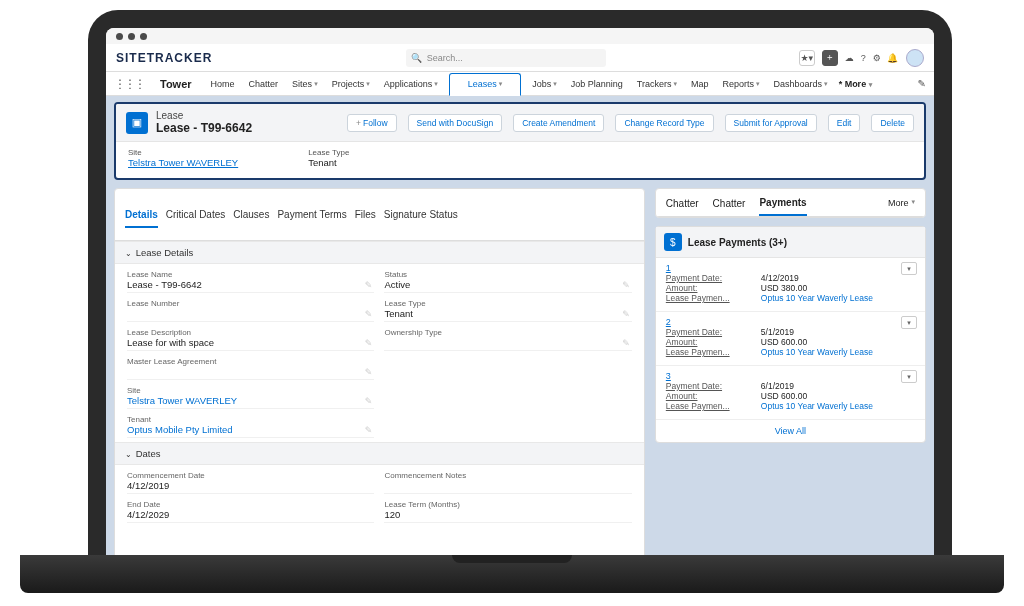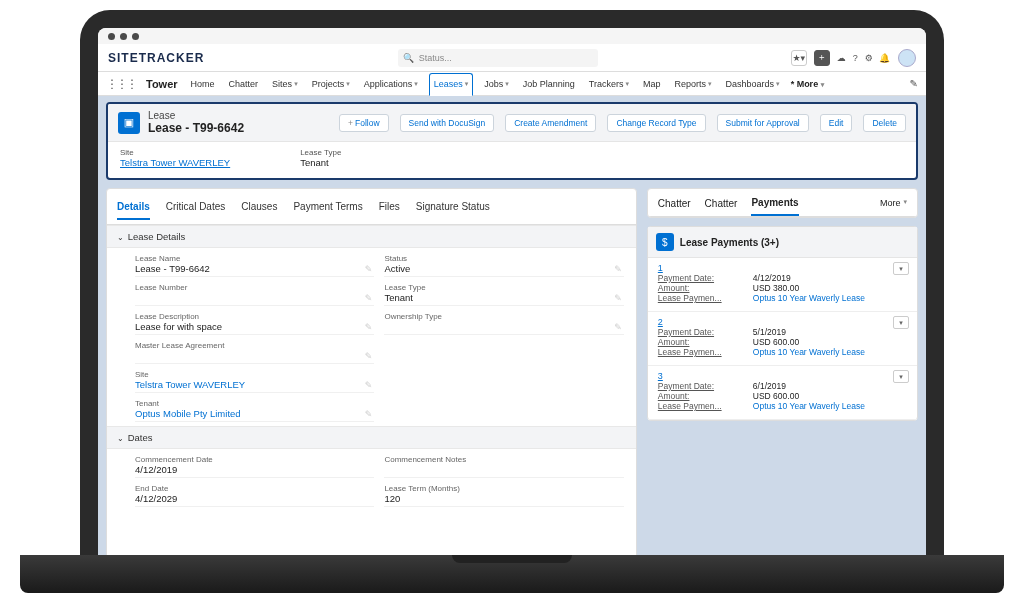--- a/index.html
+++ b/index.html
@@ -1,61 +1,61 @@
 <!DOCTYPE html>
 <html><head>
 <meta charset="utf-8">
 <style>
   * { box-sizing: border-box; margin: 0; padding: 0; font-family: Arial, Helvetica, sans-serif; }
   body { background: #fff; width: 1024px; height: 606px; overflow: hidden; }
   .laptop-frame { width: 1024px; height: 606px; background: #fff; position: relative; }
-  .laptop-outer { position: absolute; left: 80px; top: 10px; width: 864px; height: 560px; background: #2a2a2a; border-radius: 30px 30px 0 0; padding: 18px 18px 0 18px; }
+  .laptop-outer { position: absolute; left: 88px; top: 10px; width: 864px; height: 560px; background: #2a2a2a; border-radius: 30px 30px 0 0; padding: 18px 18px 0 18px; }
   .laptop-base { position: absolute; left: 20px; top: 555px; width: 984px; height: 38px; background: linear-gradient(#3a3a3a,#1a1a1a); border-radius: 0 0 8px 8px; }
   .laptop-base::before { content:""; position:absolute; left:50%; transform:translateX(-50%); top:0; width:120px; height:8px; background:#222; border-radius:0 0 10px 10px;}
   .screen { width: 100%; height: 100%; background: #fff; border-radius: 8px 8px 0 0; overflow: hidden; display: flex; flex-direction: column; font-size: 9px; color: #222; }
   .mac-bar { height: 16px; background: #f5f5f5; display: flex; align-items: center; padding-left: 10px; gap: 5px; }
   .mac-dot { width: 7px; height: 7px; border-radius: 50%; background: #4a4a4a; }
   .topbar { height: 28px; background: #fff; border-bottom: 1px solid #ddd; display: flex; align-items: center; padding: 0 10px; }
   .logo { font-weight: 800; font-size: 12px; letter-spacing: 1px; color: #1a2b4c; }
   .search-wrap { flex: 1; display: flex; justify-content: center; }
   .search-box { width: 200px; height: 18px; background: #f4f4f4; border-radius: 3px; display: flex; align-items: center; padding: 0 6px; color: #888; gap: 4px; }
   .top-icons { display: flex; align-items: center; gap: 7px; color: #555; }
   .top-icons .ibox { width: 16px; height: 16px; border: 1px solid #ccc; border-radius: 3px; display: flex; align-items: center; justify-content: center; font-size: 9px; }
   .avatar { width: 18px; height: 18px; border-radius: 50%; background: #cde3f5; border: 1px solid #aac; }
   .navbar { height: 24px; background: #fff; border-bottom: 1px solid #ddd; display: flex; align-items: center; padding: 0 8px; gap: 8px; }
   .app-switcher { font-size: 12px; letter-spacing: -2px; color: #555; }
-  .app-name { font-weight: 700; font-size: 11px; margin: 0 2px; }
+  .app-name { font-weight: 700; font-size: 11px; margin: 0 8px; }
   .nav-item { font-size: 9px; color: #333; display: flex; align-items: center; gap: 2px; padding: 0 3px; height: 100%; }
-  .nav-item.active { background: #fff; border: 1px solid #0070d2; border-bottom: 1px solid #fff; border-radius: 3px 3px 0 0; color: #0070d2; margin-bottom:-1px; padding:2px 4px;}
+  .nav-item.active { background: #fff; border: 1px solid #0070d2; border-bottom: 1px solid #fff; border-radius: 3px 3px 0 0; color: #0070d2; margin-bottom:-1px; padding:2px 18px;}
   .chev { font-size: 7px; color: #888; }
   .nav-spacer { flex: 1; }
   .nav-more { font-size: 9px; font-weight: 700; }
   .pencil { font-size: 10px; color: #555; }
   .page-body { flex: 1; background: #cdd9e8; padding: 6px 8px; overflow: hidden; display: flex; flex-direction: column; }
   .record-header { background: #fff; border: 2px solid #1a3a6b; border-radius: 4px; overflow: hidden; }
   .rh-top { background: #f3f4f6; padding: 6px 10px; display: flex; align-items: center; gap: 8px; border-bottom: 1px solid #e5e5e5;}
   .rh-icon { width: 22px; height: 22px; background: #0070d2; border-radius: 3px; display:flex;align-items:center;justify-content:center;color:#fff;font-size:11px;}
   .rh-title-wrap small { font-size: 10px; color: #444; display:block;}
   .rh-title { font-weight: 700; font-size: 12px; }
   .rh-actions { margin-left: auto; display: flex; gap: 11px; }
   .rh-btn { border: 1px solid #ccd4dc; background: #fff; border-radius: 3px; padding: 3px 8px; font-size: 8.5px; color: #0070d2; }
   .rh-btn .plus { color:#888; margin-right:2px;}
   .rh-fields { padding: 6px 12px 10px; display: flex; gap: 70px; }
   .rh-field small { display:block; font-size: 8px; color: #555;}
   .rh-field .link { color: #0070d2; font-size: 9.5px; text-decoration: underline;}
   .rh-field .val { font-size: 9.5px; }
   .cols { display: flex; gap: 10px; margin-top: 8px; flex:1; min-height:0;}
   .left-panel { flex: 1.95; background: #fff; border: 1px solid #ddd; border-radius: 4px; display:flex; flex-direction:column; overflow:hidden;}
   .right-panel { flex: 1; display:flex; flex-direction:column; gap:8px;}
-  .tabs { display: flex; border-bottom: 1px solid #ddd; padding: 4px 10px; gap: 16px; }
+  .tabs { display: flex; border-bottom: 1px solid #ddd; padding: 12px 10px; gap: 8px; }
   .tab { padding: 8px 0 6px; font-size: 10px; color: #333; }
   .tab.active { color: #0070d2; border-bottom: 2px solid #0070d2; font-weight: 600;}
   .section-header { background: #f3f4f6; padding: 5px 10px; font-size: 9.5px; color: #333; border-bottom:1px solid #e8e8e8; border-top:1px solid #e8e8e8;}
   .section-header .caret { display:inline-block; margin-right:4px; font-size:8px;}
-  .details-grid { display: grid; grid-template-columns: 1fr 1fr; padding: 4px 12px; row-gap: 4px; column-gap: 10px; margin-left: 16px;}
+  .details-grid { display: grid; grid-template-columns: 1fr 1fr; padding: 4px 12px; row-gap: 4px; column-gap: 10px;}
   .field { border-bottom: 1px solid #f0f0f0; padding: 2px 0; position: relative;}
   .field small { display:block; font-size: 8px; color: #666;}
   .field .v { font-size: 9.5px; color: #222; min-height:11px;}
   .field .v.link { color: #0070d2; }
   .field .editp { position:absolute; right:2px; bottom:2px; color:#ccc; font-size:9px;}
   .right-card { background: #fff; border: 1px solid #ddd; border-radius: 4px; overflow:hidden; }
   .right-tabs { display:flex; padding: 0 10px; gap: 14px; border-bottom:1px solid #ddd; align-items:center;}
   .rtab { padding: 8px 0 6px; font-size: 10px; }
   .rtab.active { border-bottom:2px solid #0070d2; font-weight:700;}
   .more-tab { margin-left:auto; display:flex; gap:3px;}
@@ -83,21 +83,21 @@
         <div class="mac-dot"></div>
         <div class="mac-dot"></div>
         <div class="mac-dot"></div>
       </div>
 
       <div class="topbar">
         <div class="logo">SITETRACKER</div>
         <div class="search-wrap">
           <div class="search-box">
             <span>🔍</span>
-            <span>Status...</span>
+            <span>Search...</span>
           </div>
         </div>
         <div class="top-icons">
           <div class="ibox">★▾</div>
           <div class="ibox" style="background:#555;color:#fff;border-color:#555;">＋</div>
           <span>☁</span>
           <span>?</span>
           <span>⚙</span>
           <span>🔔</span>
           <div class="avatar"></div>
@@ -304,20 +304,21 @@
                       <span class="lbl">Payment Date:</span>
                       <span class="pv">6/1/2019</span>
                     </div><div class="pay-row">
                       <span class="lbl">Amount:</span>
                       <span class="pv">USD 600.00</span>
                     </div><div class="pay-row">
                       <span class="lbl">Lease Paymen...</span>
                       <span class="pv link">Optus 10 Year Waverly Lease</span>
                     </div></div>
                 </div>
+              <div class="viewall">View All</div>
             </div>
           </div>
         </div>
       </div>
     </div>
   </div>
   <div class="laptop-base"></div>
 </div>
 
 </body></html>

